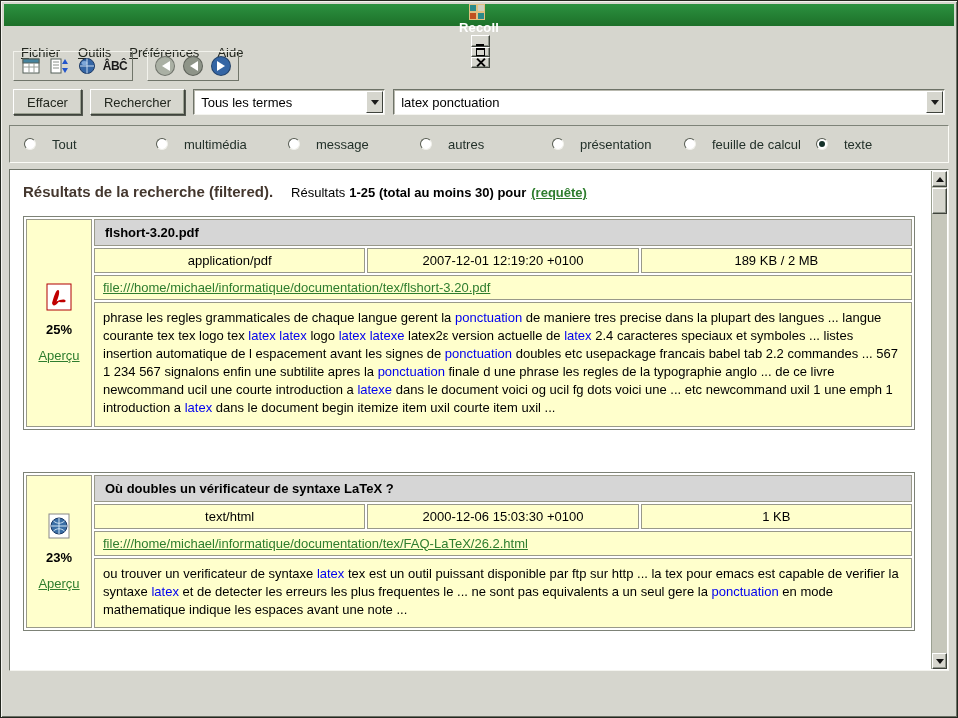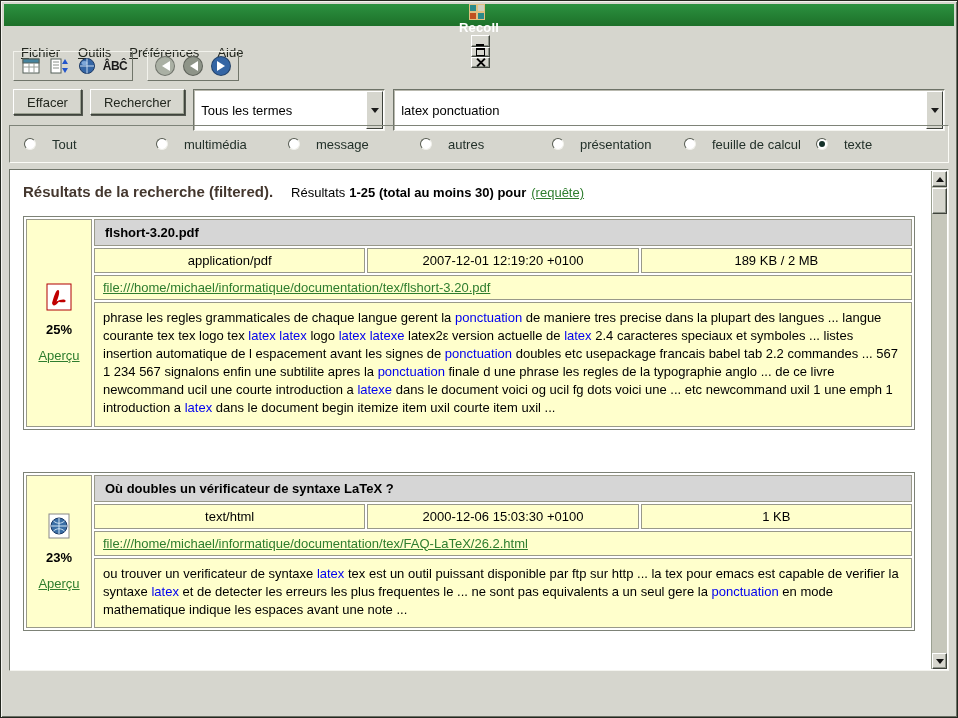--- a/index.html
+++ b/index.html
@@ -53,21 +53,21 @@
   .nav-gray2{background:#8e9488;}
   .nav-blue{background:var(--accent-blue);}
   .tri-left-w{width:0;height:0;border:5px solid transparent;border-right:8px solid #fff;margin-left:-4px;}
   .tri-right-w{width:0;height:0;border:5px solid transparent;border-left:8px solid #fff;margin-right:-4px;}
 
   
   .search-row{position:absolute;top:88px;left:12px;right:12px;height:27px;display:flex;gap:8px;align-items:stretch;}
   .pushbtn{height:26px;padding:0 13px;background:var(--window-bg);color:#23271f;font-size:13px;
     border:1px solid;border-color:#ffffff #3f433c #3f433c #ffffff;
     box-shadow:1px 1px 0 #565b52, inset -1px -1px 0 #9aa091;cursor:default;font-family:inherit;}
-  .combo{height:42px;background:#fff;position:relative;display:flex;align-items:center;padding:0 4px 0 7px;
+  .combo{height:26px;background:#fff;position:relative;display:flex;align-items:center;padding:0 4px 0 7px;
     border:1px solid;border-color:#6e7368 #f4f4ef #f4f4ef #6e7368;box-shadow:inset 1px 1px 0 #b9b9af;}
   .combo-mode{width:192px;}
   .combo-query{flex:1;}
   .combo-arrow{position:absolute;right:1px;top:1px;bottom:1px;width:17px;background:var(--window-bg);
     border:1px solid;border-color:#ffffff #3f433c #3f433c #ffffff;display:flex;align-items:center;justify-content:center;cursor:default;}
   .tri-down-s{width:0;height:0;border:4px solid transparent;border-top:5px solid #1a1a1a;margin-top:5px;}
   .combo-input{border:none;outline:none;flex:1;font:inherit;background:transparent;padding:0;height:100%;}
 
   
   .radio-frame{position:absolute;top:124px;left:8px;right:8px;height:38px;
@@ -82,21 +82,21 @@
   
   .results{position:absolute;left:8px;right:8px;top:168px;bottom:46px;background:#ffffff;
     border:1px solid;border-color:#70756a #f4f4ef #f4f4ef #70756a;}
   .results-content{position:absolute;top:1px;left:1px;right:17px;bottom:1px;background:#fff;overflow:hidden;
     padding:10px 8px 0 10px;}
   .res-heading{margin:2px 0 16px 2px;white-space:nowrap;}
   .h-main{font-size:15px;font-weight:bold;color:var(--heading-brown);margin-right:18px;}
   .h-prefix{font-size:13px;color:#000;}
   .h-detail{font-weight:bold;margin:0 5px 0 4px;}
   .glink{color:var(--link-green);text-decoration:underline;cursor:pointer;}
-  .h-link{font-weight:normal;text-align:right;}
+  .h-link{font-weight:bold;text-align:right;}
 
   .entry{display:flex;gap:2px;background:#fff;border:1px solid #7d8277;padding:2px;margin:0 8px 0 2px;}
   .entry-2{margin-top:42px;}
   .cellbox{border:1px solid var(--cell-border);background:var(--result-bg);}
   .entry-left{width:66px;display:flex;flex-direction:column;align-items:center;justify-content:center;gap:11px;flex:0 0 auto;}
   .entry-right{flex:1;display:flex;flex-direction:column;gap:2px;min-width:0;}
   .title-row{background:var(--title-cell-bg);font-weight:bold;padding:5px 10px;}
   .meta-row{display:flex;gap:2px;}
   .meta-cell{flex:1;text-align:center;padding:4px 4px;}
   .url-row{padding:4px 8px;}

